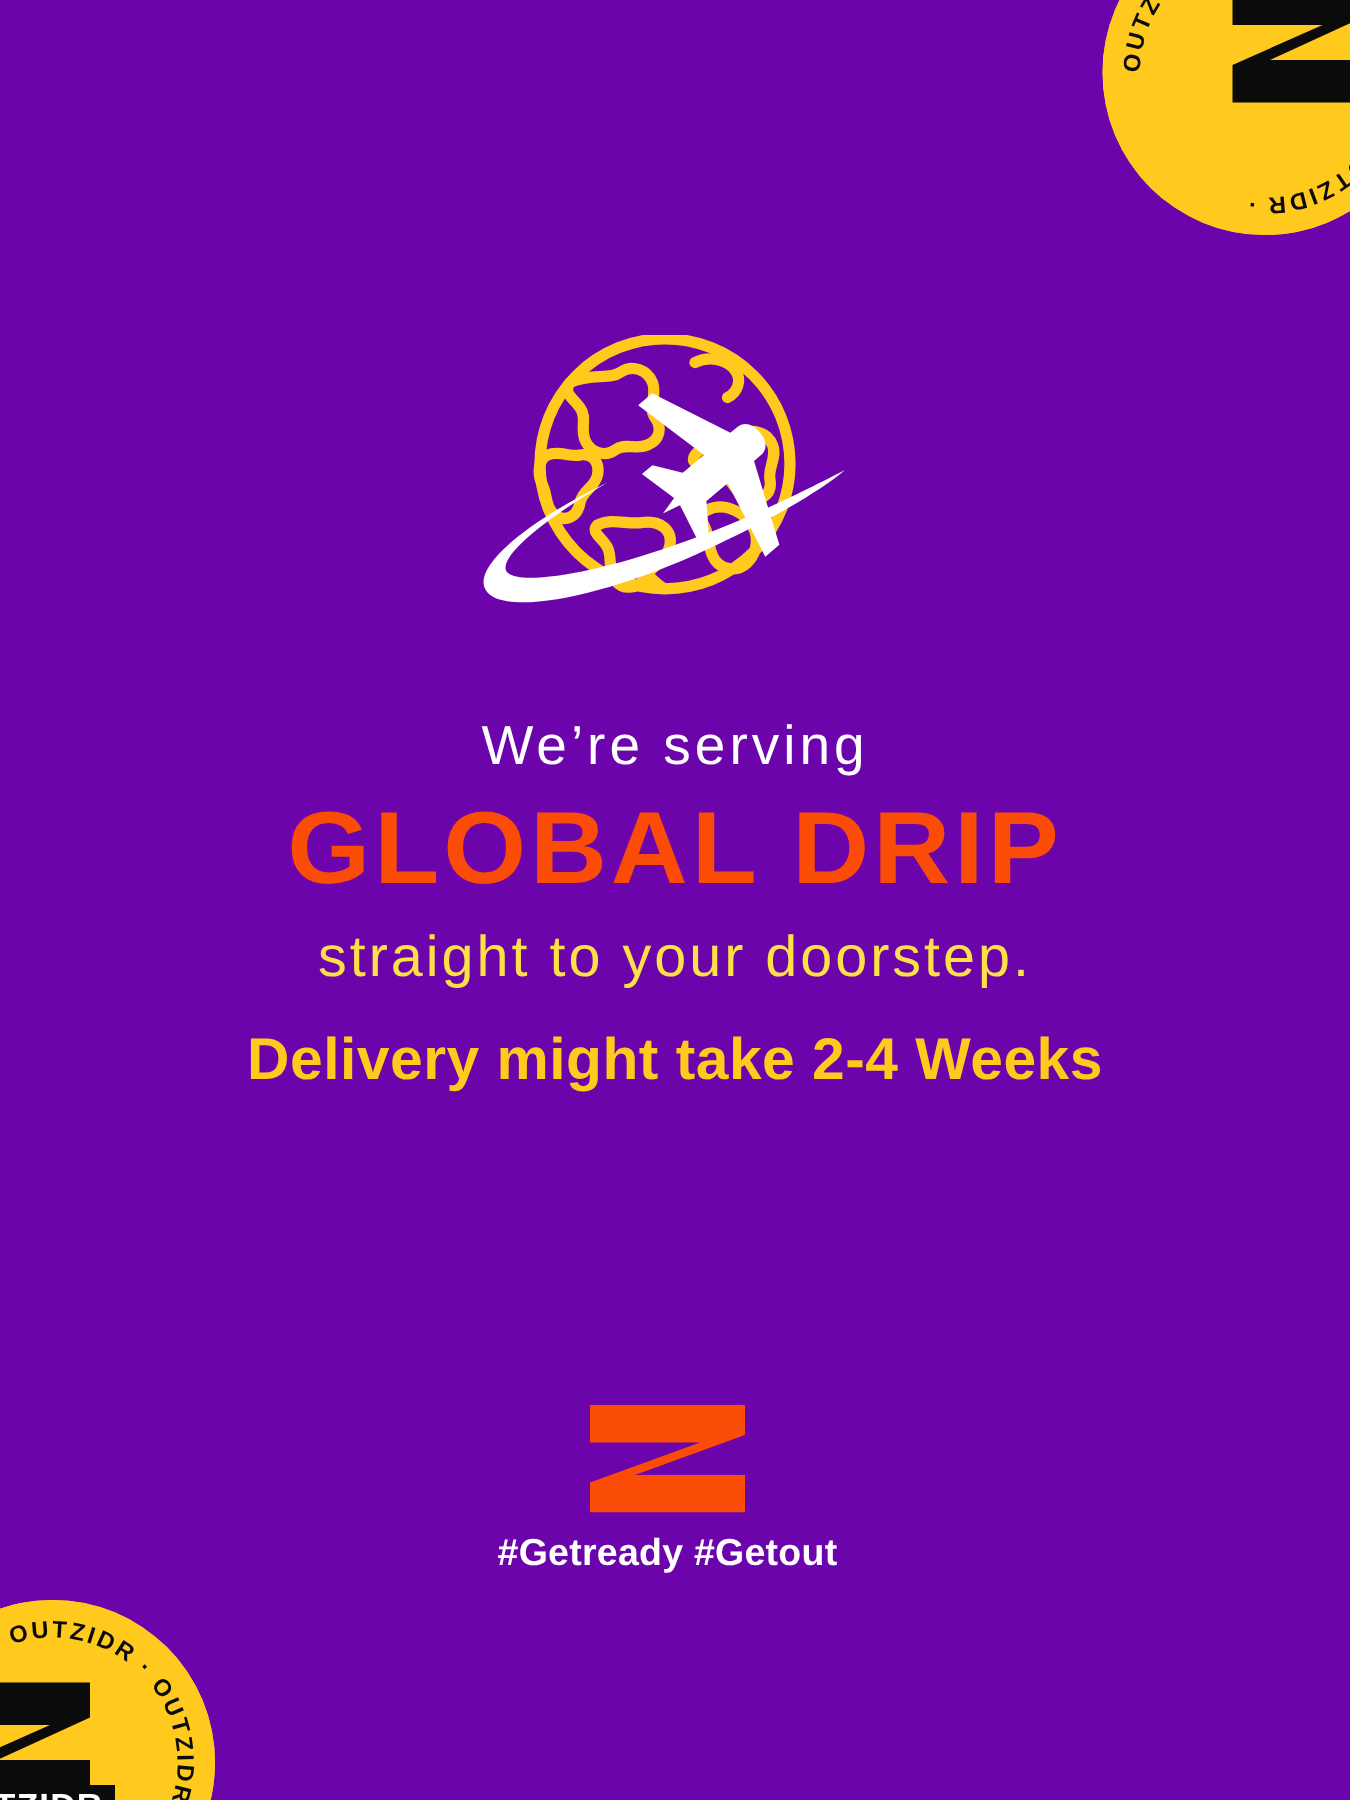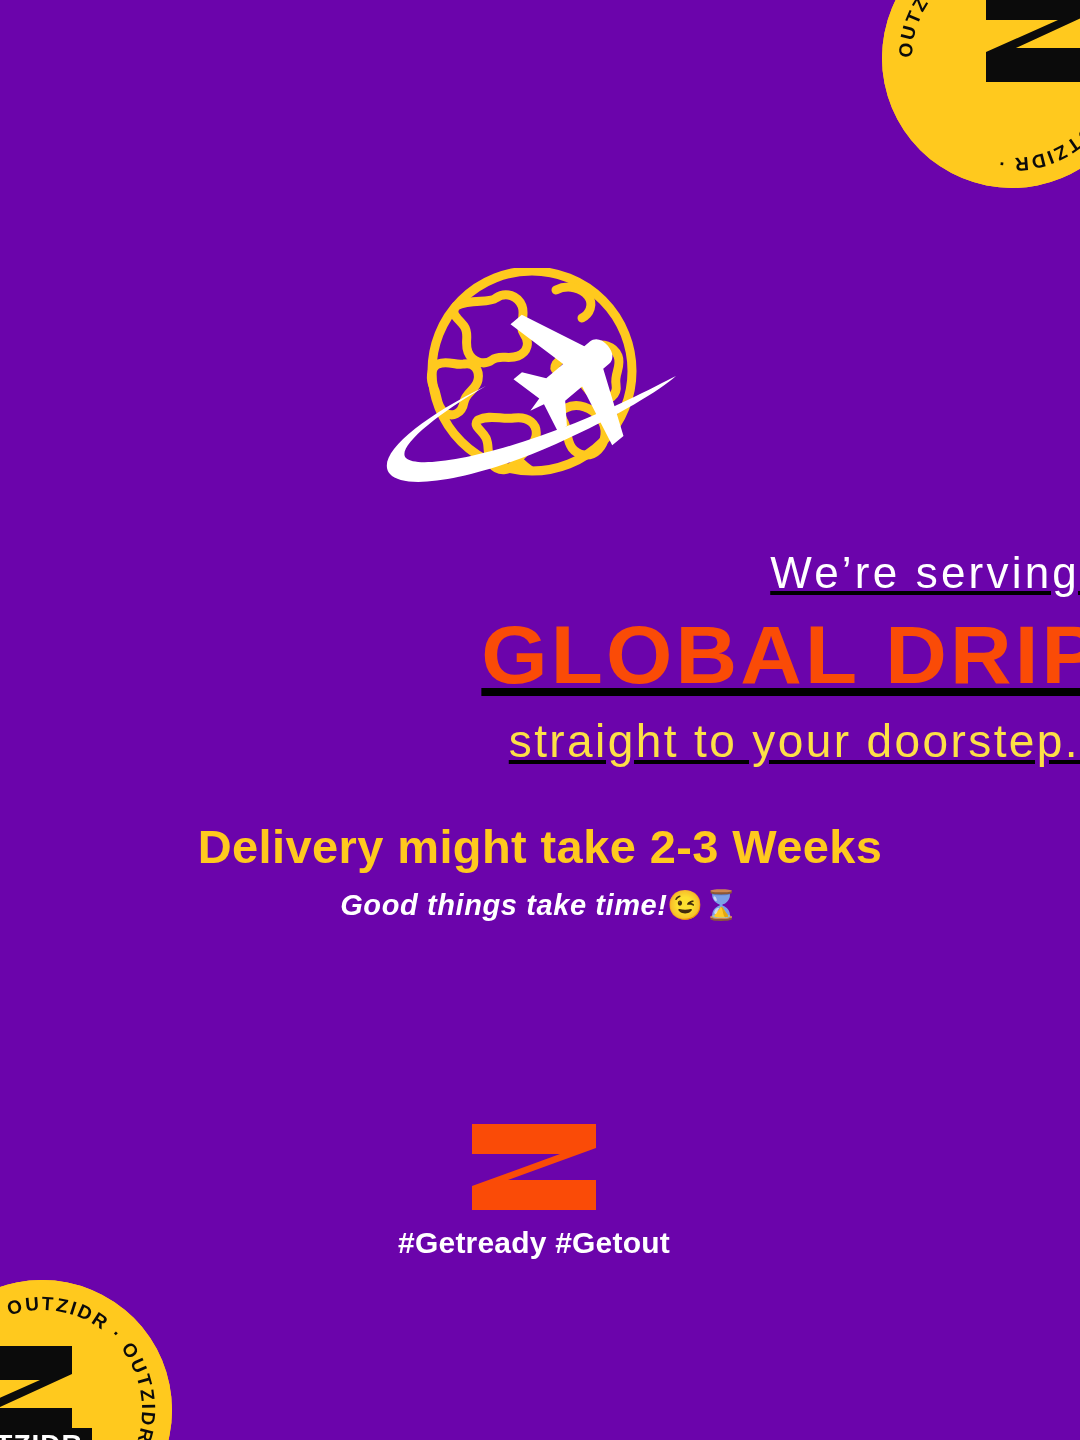--- a/index.html
+++ b/index.html
@@ -53,23 +53,22 @@
     top: 268px;
     width: 360px;
     height: 236px;
   }
   #globe-graphic svg { display: block; width: 100%; height: 100%; }
 
   .headline-block {
     position: absolute;
     left: 0;
     right: 0;
-    top: 548px;
-    text-align: right;
-    text-decoration: underline;
+    top: 572px;
+    text-align: center;
   }
   #headline-lead {
     color: #FFFFFF;
     font-size: 44px;
     font-weight: 300;
     letter-spacing: 3.2px;
     line-height: 1.12;
     white-space: nowrap;
   }
   #headline-main {
@@ -227,24 +226,21 @@
     </svg>
   </div>
 
   <div class="headline-block">
     <div id="headline-lead">We’re serving</div>
     <div id="headline-main">GLOBAL DRIP</div>
     <div id="headline-tail">straight to your doorstep.</div>
   </div>
 
   <div class="delivery-block">
-    <div id="delivery-headline">Delivery might take 2-3 Weeks</div>
-    <div id="delivery-subnote">
-      <span>Good things take time!</span><span class="emoji">😉⌛</span>
-    </div>
+    <div id="delivery-headline">Delivery might take 2-4 Weeks</div>
   </div>
 
   <div class="footer-block">
     <svg id="brand-z-mark" viewBox="0 0 124 86" aria-hidden="true">
       <polygon points="0,0 124,0 124,24 36,56 124,56 124,86 0,86 0,62 88,30 0,30" fill="#FA4B07"></polygon>
     </svg>
     <div id="brand-hashtags">#Getready #Getout</div>
   </div>
 
 </div>

